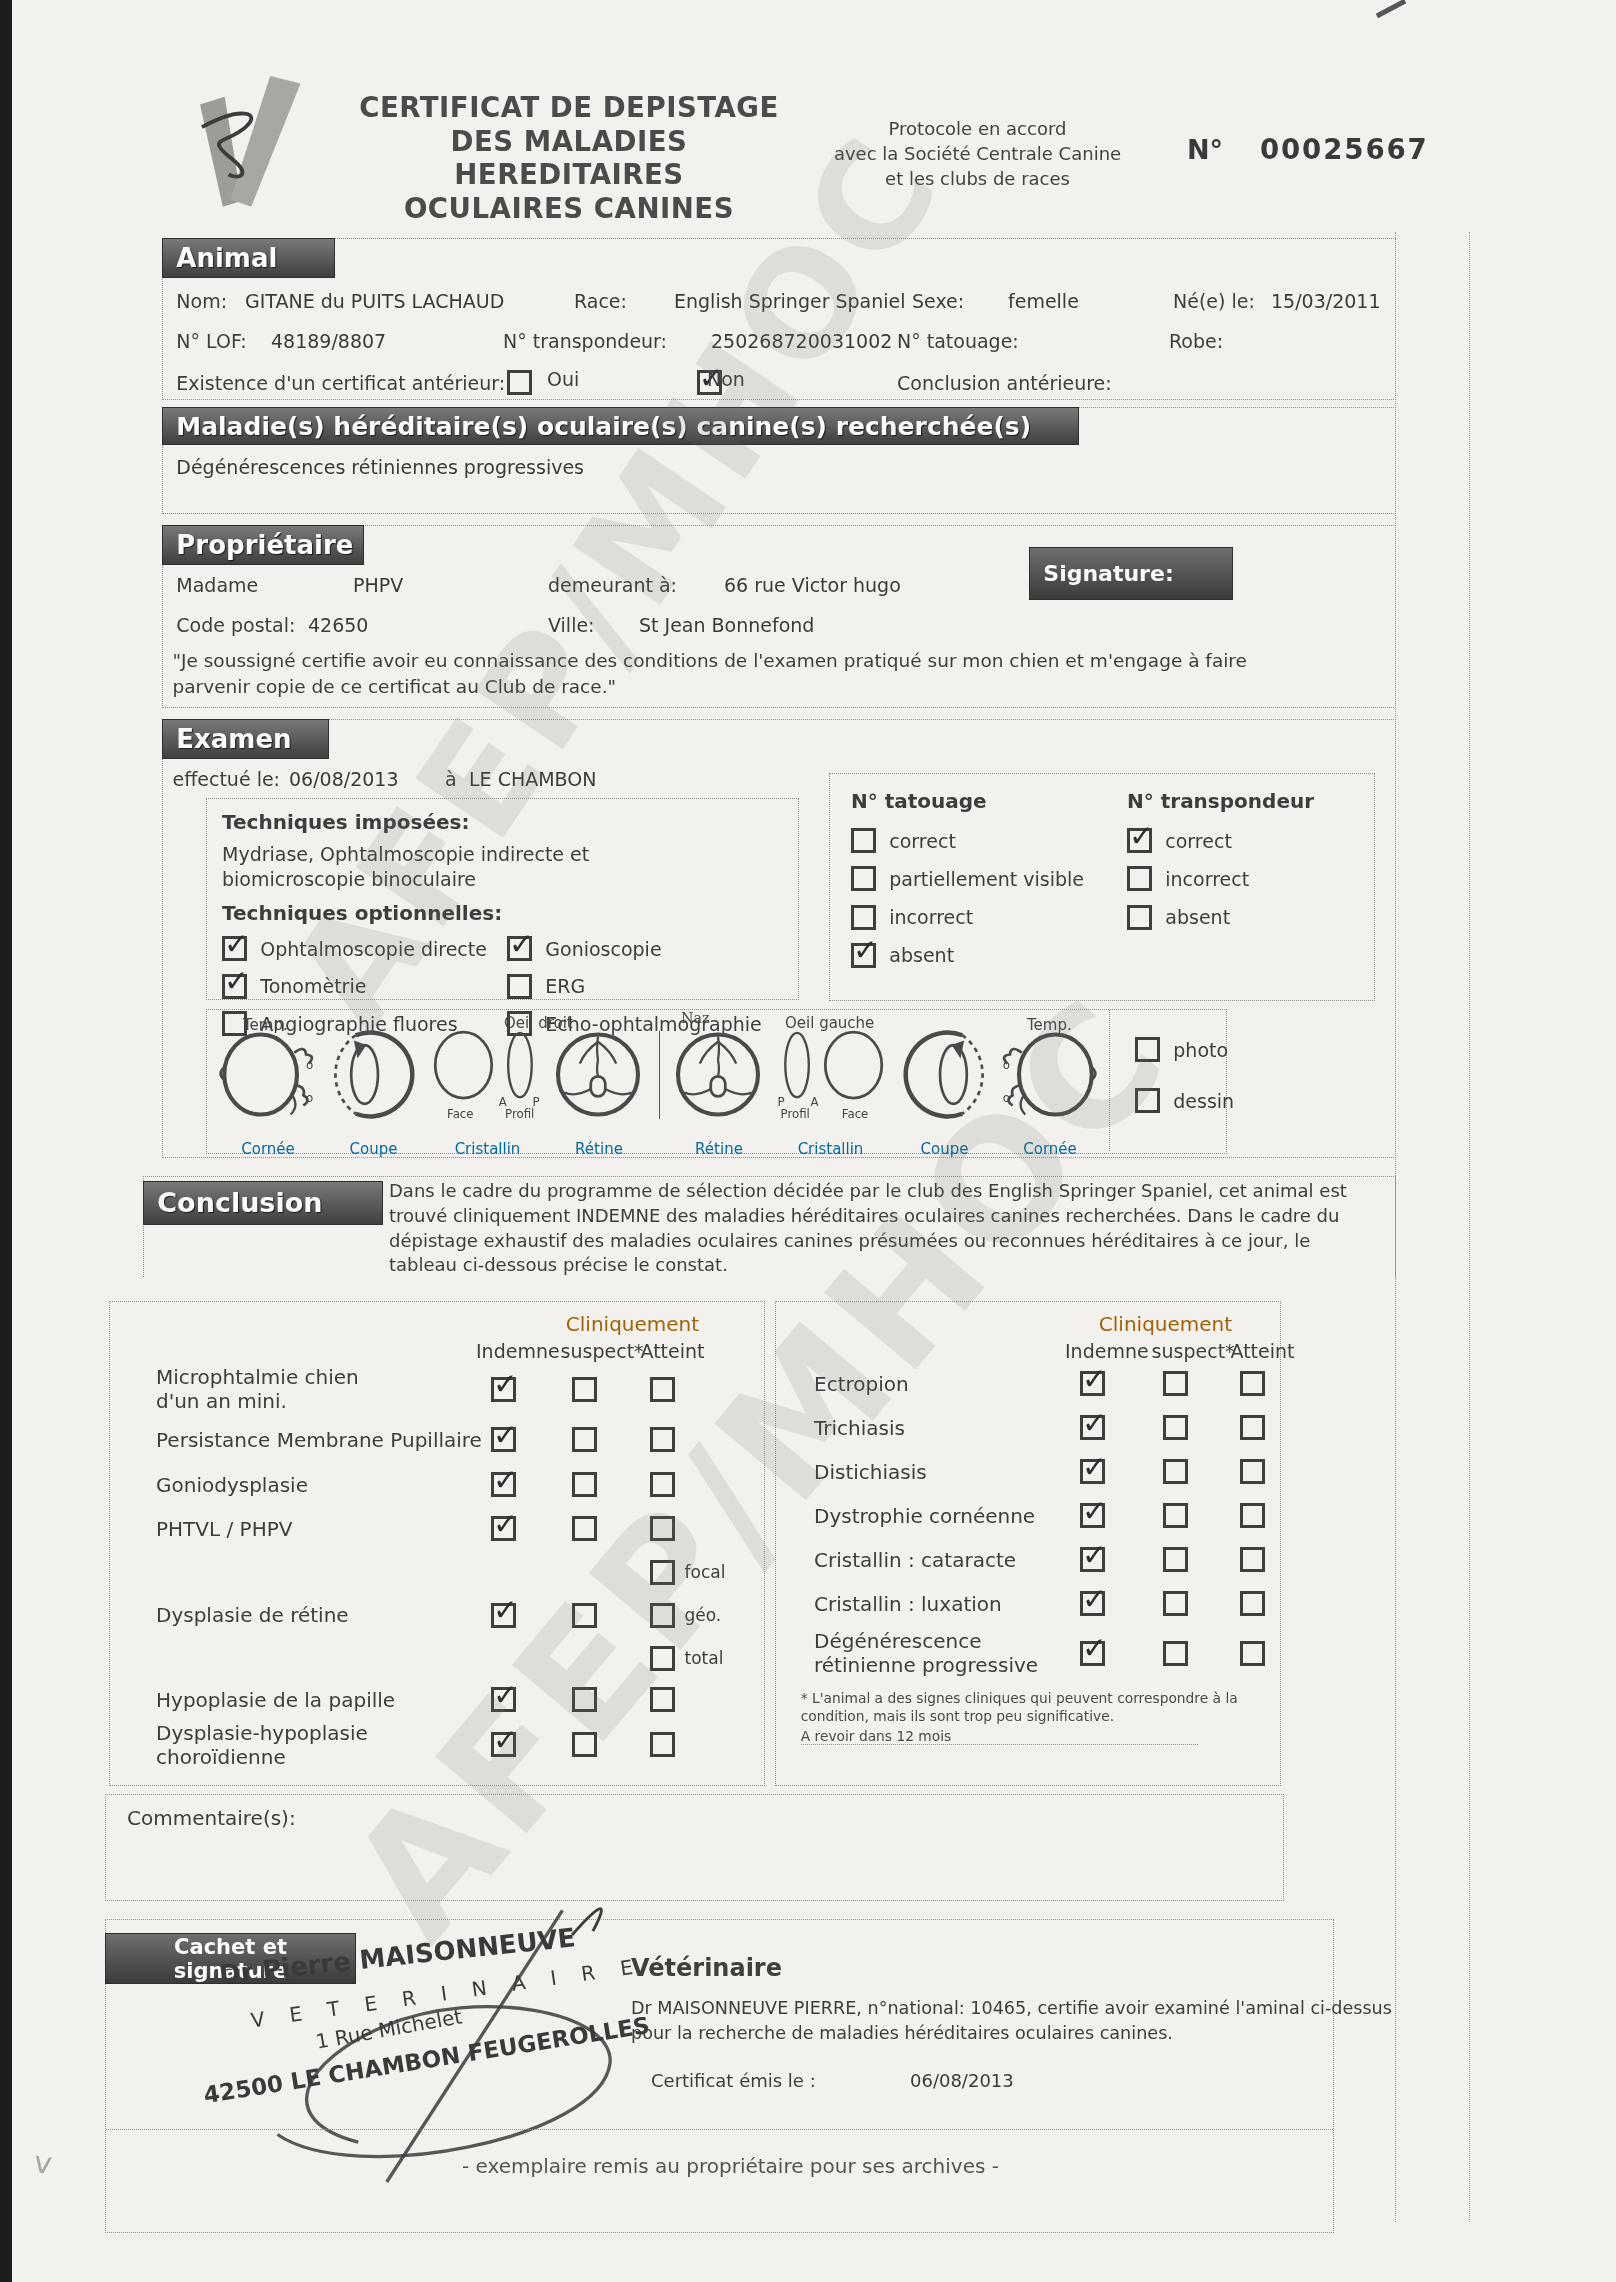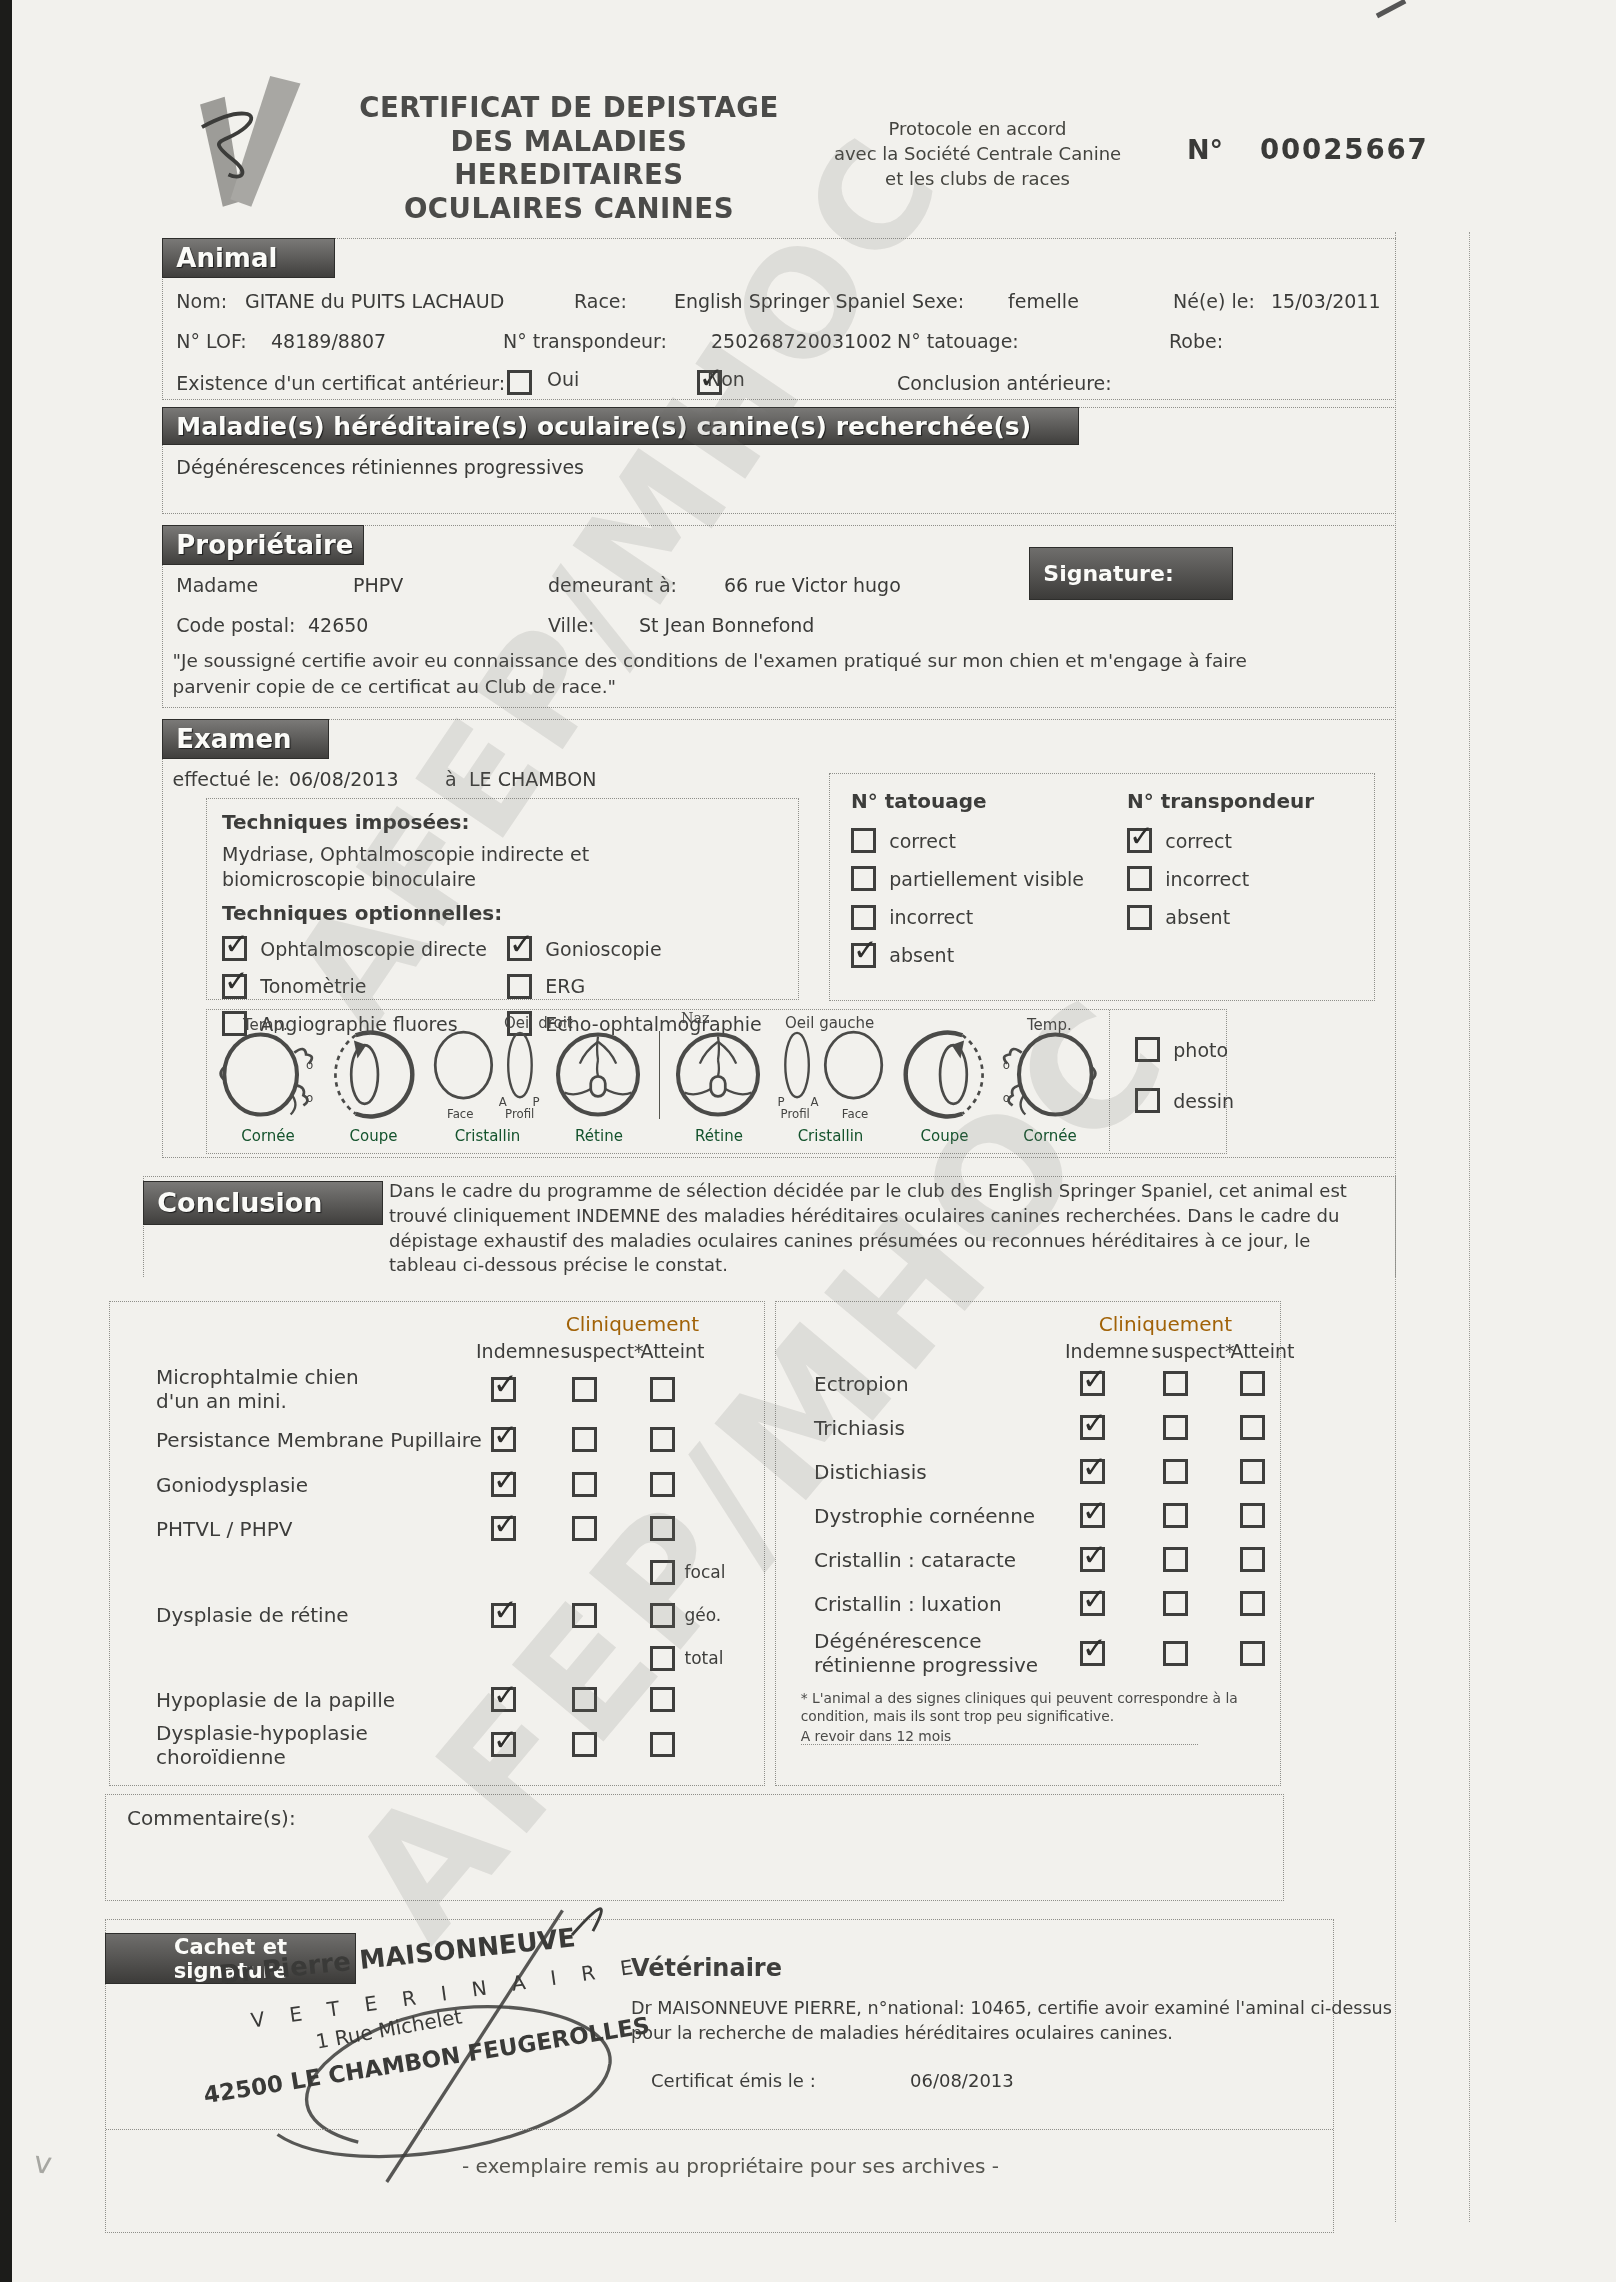--- a/index.html
+++ b/index.html
@@ -38,21 +38,21 @@
   .group-hdr { position:absolute; font-size:20px; color:#a16207; }
   .subhdr { display:grid; align-items:center; font-size:19px; color:#3d3d3b; }
   .crow { display:grid; align-items:center; }
   .rlabel { font-size:20px; line-height:1.2; color:#3d3d3b; }
   .ccell { display:flex; align-items:center; }
   .stack-item { display:flex; align-items:center; gap:9.5px; height:43px; font-size:17px; }
 
   .opt-item { display:flex; align-items:center; gap:13.3px; }
   .opt-item span.t { font-size:19px; }
 
-  .eyelbl { text-align:center; font-size:15px; color:#14532d; margin-top:3px; }
+  .eyelbl { text-align:center; font-size:15px; color:#0369a1; margin-top:16px; }
   .toplbl { position:absolute; font-size:15px; color:#454543; }
 
   .dotline-h { border-top:1.9px dotted #8f8f8a; }
   .dotline-v { position:absolute; border-left:1.9px dotted #9a9a95; width:0; }
 
   svg text { font-family:"DejaVu Sans","Liberation Sans",sans-serif; fill:#454543; }
 
   .stamp-line { position:absolute; color:#3a3a38; white-space:nowrap; }
 </style>
 </head>

